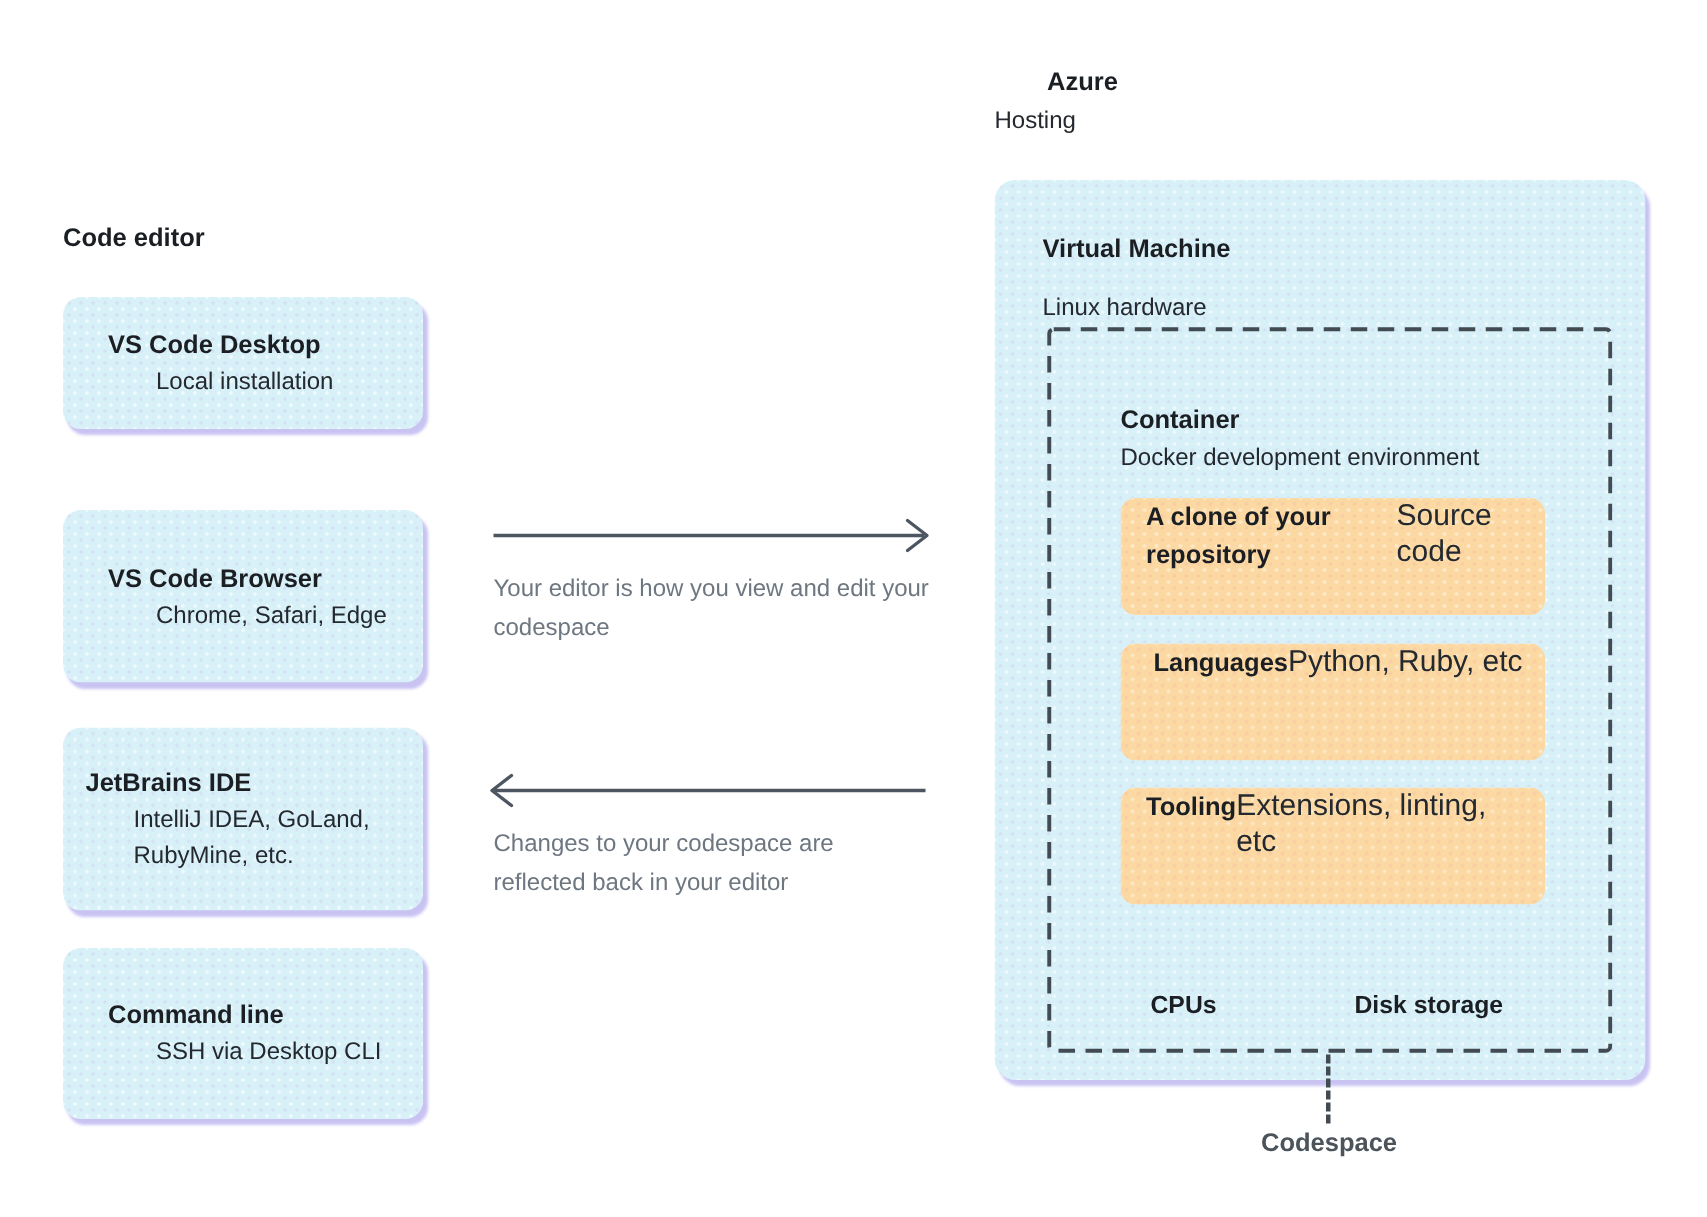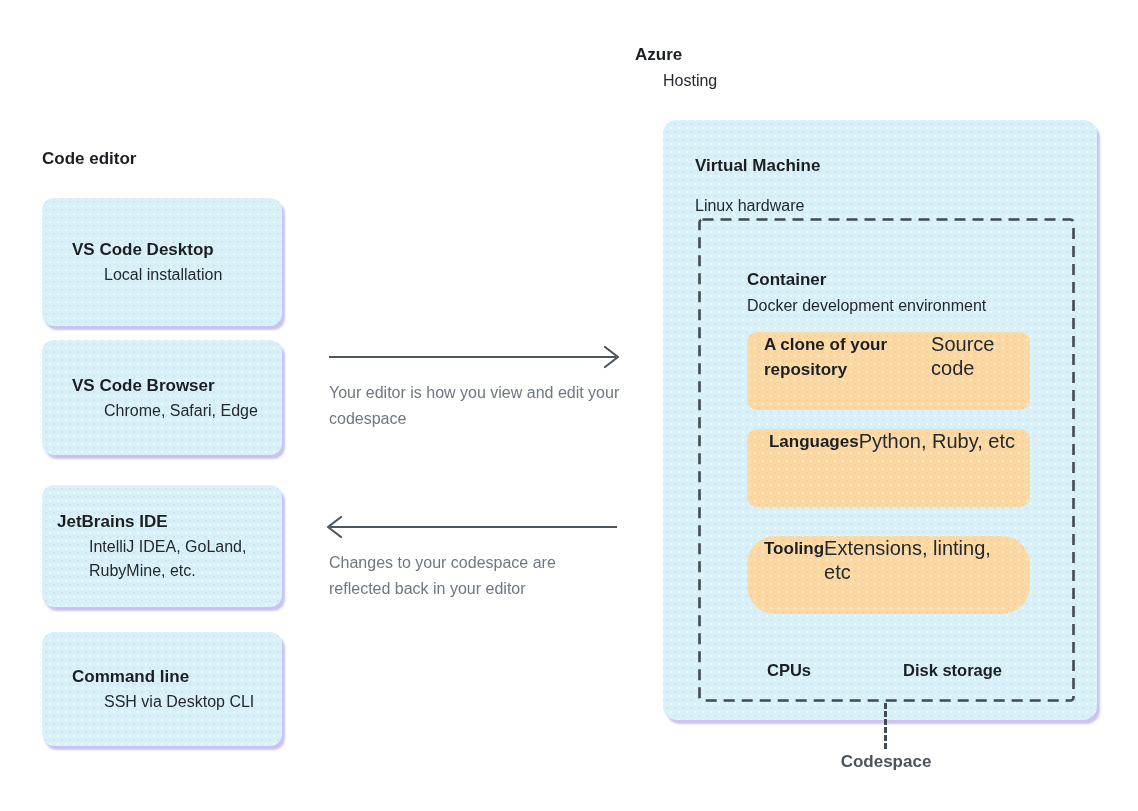--- a/index.html
+++ b/index.html
@@ -123,21 +123,21 @@
     color: var(--callout);
   }
 </style>
 </head>
 <body>
 
 <div class="canvas">
 
   <div class="abs section-title" style="left:42px; top:148px;">Code editor</div>
 
-  <div class="abs blue-card editor-box" style="top:198px; height:128px;">
+  <div class="abs blue-card editor-box" style="top:198px; height:88px;">
     <div class="box-title">VS Code Desktop</div>
     <div class="box-sub">Local installation</div>
   </div>
 
   <div class="abs blue-card editor-box" style="top:340px; height:115px;">
     <div class="box-title">VS Code Browser</div>
     <div class="box-sub">Chrome, Safari, Edge</div>
   </div>
 
   <div class="abs blue-card editor-box" style="top:485px; height:122px;padding-left:15px;">
@@ -155,21 +155,21 @@
     <polyline points="279,3 292,13 279,23" fill="none" stroke="#4c5560" stroke-width="2.2" stroke-linecap="round" stroke-linejoin="round"></polyline>
   </svg>
   <div class="abs flow-label" style="left:329px; top:380px; width:292px;">Your editor is how you view and edit your codespace</div>
 
   <svg class="abs" style="left:324px; top:514px;" width="296" height="26" viewBox="0 0 296 26">
     <line x1="6" y1="13" x2="293" y2="13" stroke="#4c5560" stroke-width="2.2"></line>
     <polyline points="17,3 4,13 17,23" fill="none" stroke="#4c5560" stroke-width="2.2" stroke-linecap="round" stroke-linejoin="round"></polyline>
   </svg>
   <div class="abs flow-label" style="left:329px; top:550px; width:292px;">Changes to your codespace are reflected back in your editor</div>
 
-  <div class="abs section-title" style="left:635px; top:44px;text-align:right;">Azure</div>
+  <div class="abs section-title" style="left:698px; top:44px;text-align:right;">Azure</div>
   <div class="abs section-sub" style="left:663px; top:70px;">Hosting</div>
 
   <div class="abs blue-card vm-box"></div>
 
   <div class="abs section-title" style="left:695px; top:155px;">Virtual Machine</div>
   <div class="abs section-sub" style="left:695px; top:181px;margin-top:14px;">Linux hardware</div>
 
   <svg class="abs" style="left:698px; top:218px;" width="377" height="484" viewBox="0 0 377 484">
     <rect x="1.5" y="1.5" width="374" height="481" rx="3" fill="none" stroke="#424a52" stroke-width="2.6" stroke-dasharray="11 7"></rect>
   </svg>
@@ -180,21 +180,21 @@
   <div class="abs orange-card" style="top:332px;">
     <div class="box-title">A clone of your repository</div>
     <div class="box-sub">Source code</div>
   </div>
 
   <div class="abs orange-card" style="top:429px;">
     <div class="box-title">Languages</div>
     <div class="box-sub">Python, Ruby, etc</div>
   </div>
 
-  <div class="abs orange-card" style="top:536px;border-radius:28px;">
+  <div class="abs orange-card" style="top:525px;">
     <div class="box-title">Tooling</div>
     <div class="box-sub">Extensions, linting, etc</div>
   </div>
 
   <div class="abs resource-label" style="left:767px; top:661px;">CPUs</div>
   <div class="abs resource-label" style="left:903px; top:661px;">Disk storage</div>
 
   <div class="abs connector-v"></div>
   <div class="abs callout-label">Codespace</div>
 

